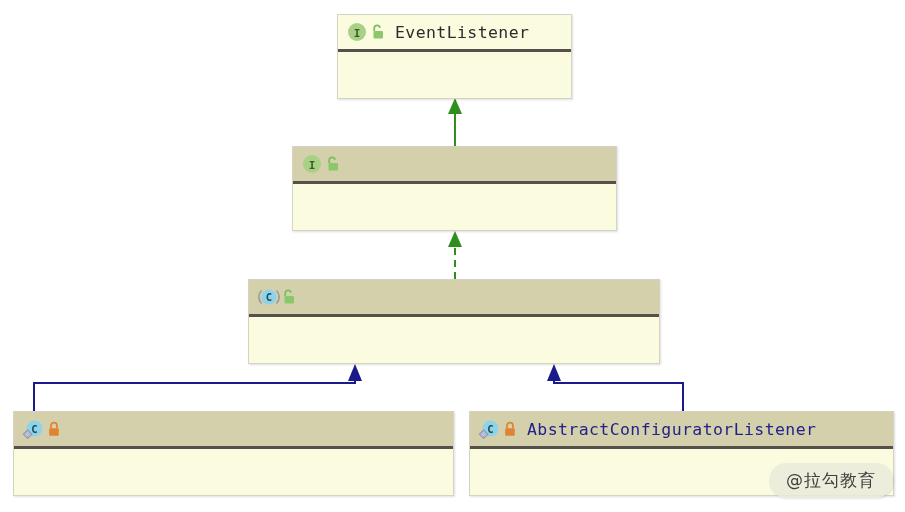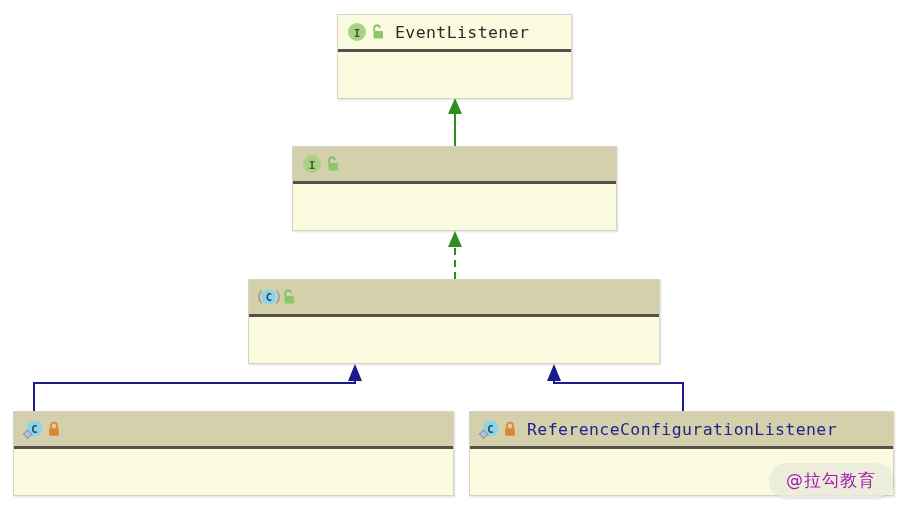--- a/index.html
+++ b/index.html
@@ -84,21 +84,21 @@
     left: 769px;
     top: 463px;
     width: 124px;
     height: 35px;
     border-radius: 18px;
     background: rgba(233,233,219,0.82);
     box-shadow: 1px 1px 2px rgba(0,0,0,0.10);
     display: flex;
     align-items: center;
     justify-content: center;
-    color: #a21caf;
+    color: #404040;
     font-family: "DejaVu Sans", sans-serif;
     font-size: 17px;
     letter-spacing: 1px;
   }
 </style>
 </head>
 <body>
 
 <div id="canvas">
 
@@ -212,20 +212,20 @@
           <text x="11.5" y="13.5" text-anchor="middle" font-family="DejaVu Sans Mono, monospace" font-size="10.5" font-weight="bold" fill="#1b4a57">C</text>
           <rect x="1.6" y="12.2" width="6" height="6" transform="rotate(45 4.6 15.2)" fill="#b9bed6" stroke="#8d93ad" stroke-width="1"></rect>
         </svg>
       </span>
       <span class="icon icon-lock">
         <svg viewBox="0 0 16 18" width="16" height="18" xmlns="http://www.w3.org/2000/svg">
           <path d="M5 8.5 V5.6 a3 3 0 0 1 6 0 V8.5" fill="none" stroke="#e08434" stroke-width="1.8"></path>
           <rect x="3.2" y="8.3" width="9.6" height="7.4" rx="1" fill="#e08434"></rect>
         </svg>
       </span>
-      <span class="node-title blue">ReferenceConfigurationListener</span>
+      <span class="node-title blue">AbstractConfiguratorListener</span>
     </div>
     <div class="node-body" style="height:44px;"></div>
   </div>
 
   <div id="watermark">@拉勾教育</div>
 
 </div>
 
 </body></html>

